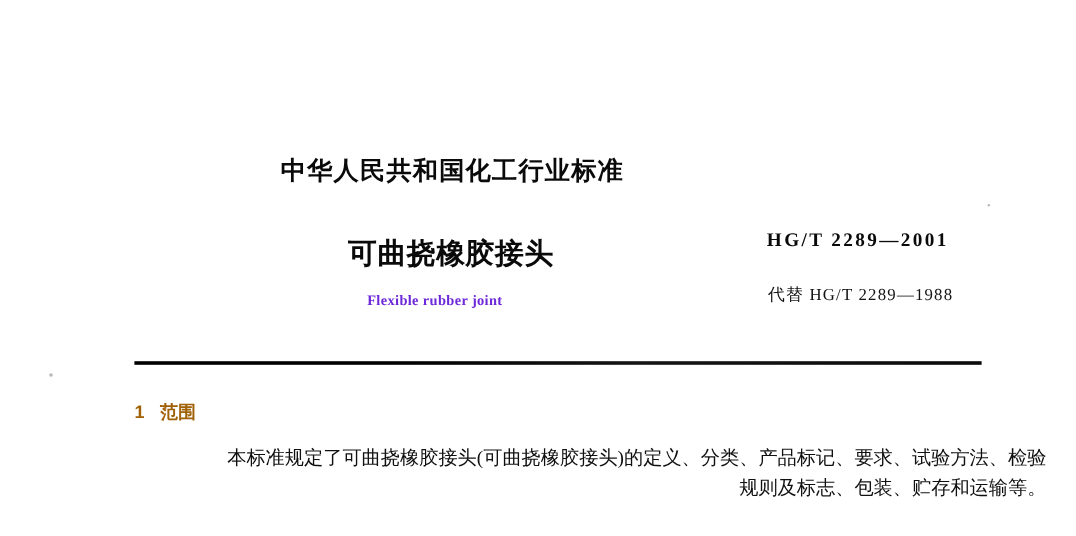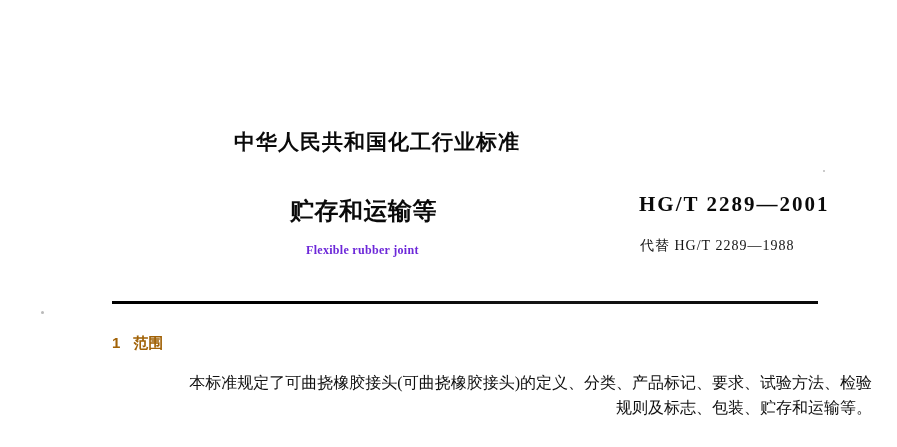--- a/index.html
+++ b/index.html
@@ -51,21 +51,21 @@
     white-space: nowrap;
     color: #6d28d9;
   }
 
   .std-no {
     position: absolute;
     left: 639px;
     top: 192px;
     font-family: "Liberation Serif", serif;
     font-weight: bold;
-    font-size: 21px;
+    font-size: 16px;
     letter-spacing: 2px;
     white-space: nowrap;
     color: #0a0a0a;
   }
 
   .replaces {
     position: absolute;
     left: 640px;
     top: 237px;
     font-family: "Liberation Serif", serif;
@@ -121,21 +121,21 @@
   .speck-a { left: 41px;  top: 311px; width: 3px; height: 3px; }
   .speck-b { left: 823px; top: 170px; width: 2px; height: 2px; }
 </style>
 </head>
 <body>
 
 <div class="page">
 
   <div class="org-title">中华人民共和国化工行业标准</div>
 
-  <div class="doc-title-cn">贮存和运输等</div>
+  <div class="doc-title-cn">可曲挠橡胶接头</div>
 
   <div class="doc-title-en">Flexible rubber joint</div>
 
   <div class="std-no">HG/T 2289—2001</div>
 
   <div class="replaces">代替 HG/T 2289—1988</div>
 
   <div class="divider"></div>
 
   <div class="sec-heading">

